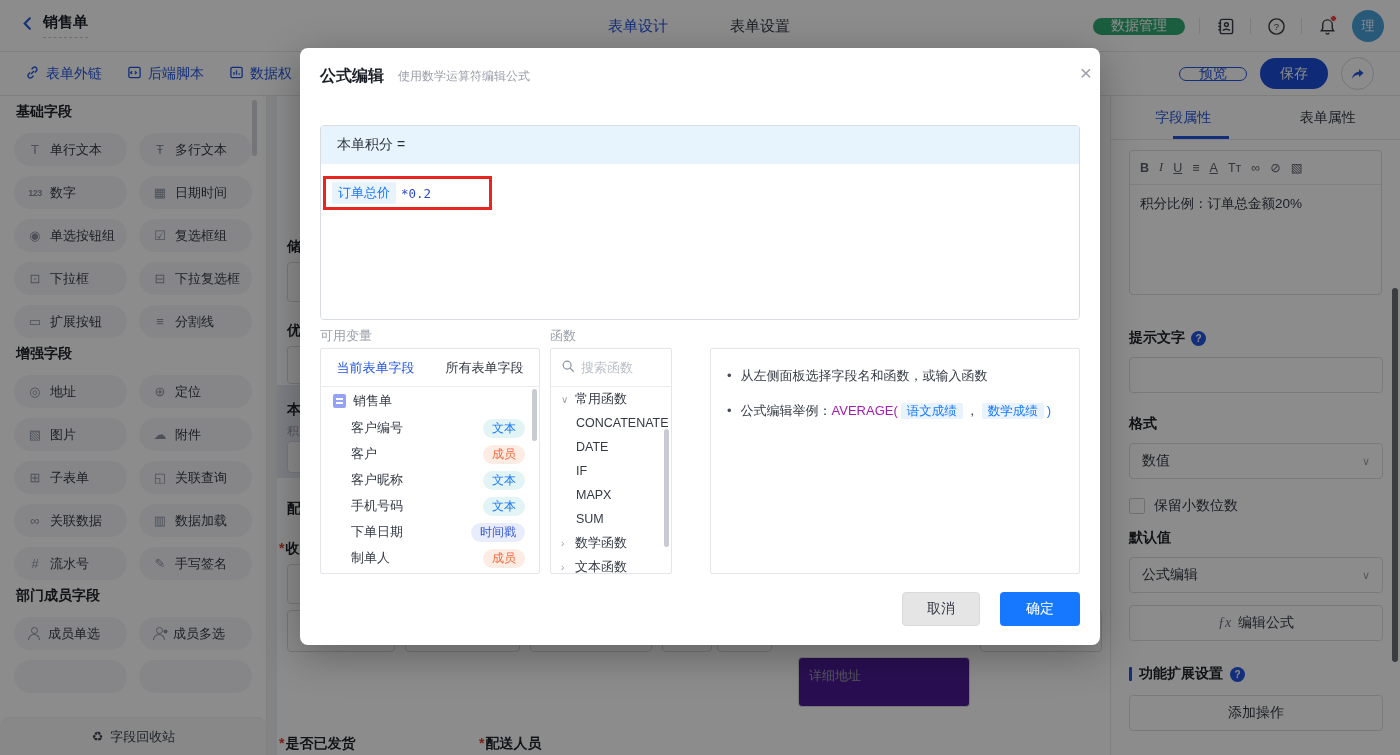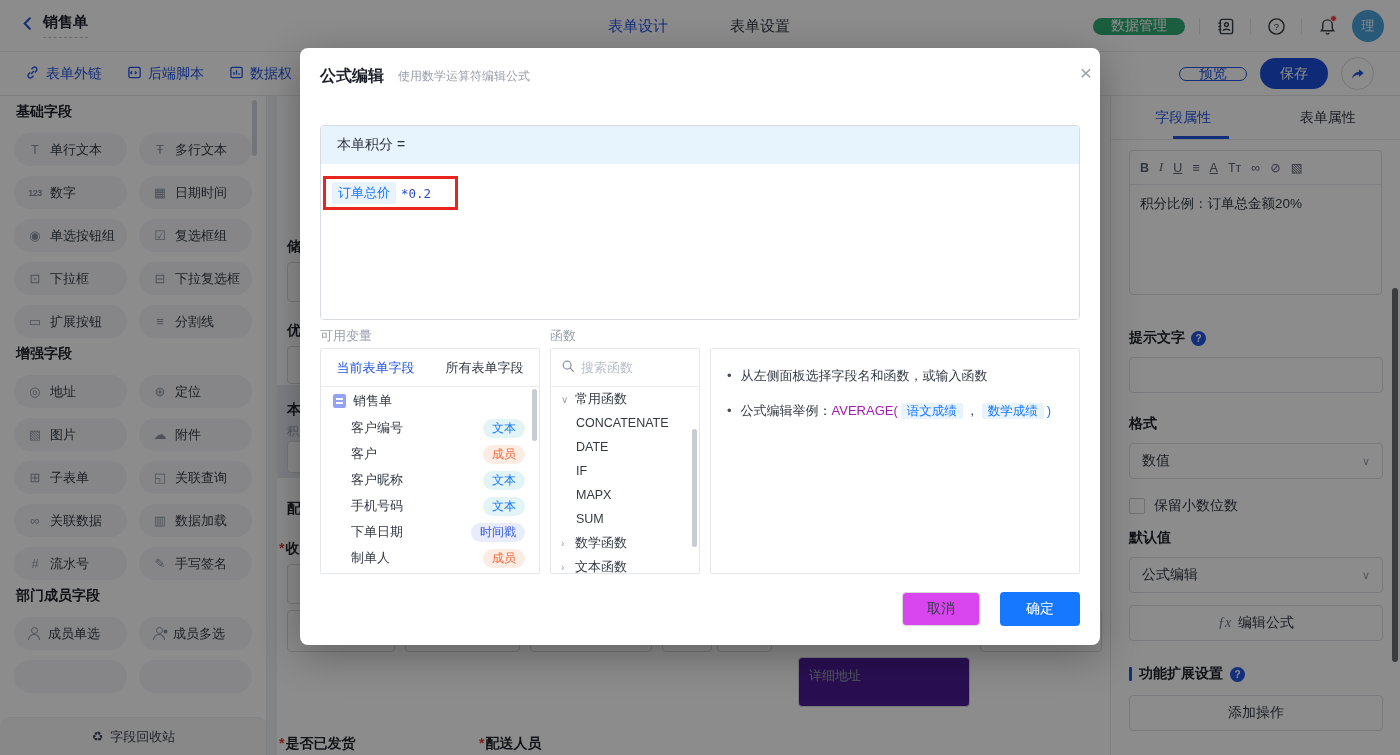--- a/index.html
+++ b/index.html
@@ -81,56 +81,56 @@
   
   .dim { position:absolute; inset:0; background:rgba(0,0,0,0.45); z-index:10; }
   .modal { position:absolute; left:300px; top:48px; width:800px; height:597px; background:#fff; border-radius:8px; z-index:20; box-shadow:0 10px 40px rgba(0,0,0,0.3); }
   .modal-header { position:absolute; left:20px; top:0; right:20px; height:56px; display:flex; align-items:center; }
   .modal-title { font-size:16px; font-weight:700; color:#1a1f27; }
   .modal-subtitle { font-size:12px; color:#9aa0a8; margin-left:14px; }
   .modal-close { position:absolute; right:8px; top:14px; font-size:21px; color:#9aa0a8; cursor:pointer; line-height:1; }
   .formula-box { position:absolute; left:20px; top:77px; width:760px; height:195px; border:1px solid #d8dce1; border-radius:4px; overflow:hidden; }
   .formula-head { height:38px; background:#e7f3fd; display:flex; align-items:center; padding:0 16px; font-size:14px; color:#2b313b; }
   .formula-body { position:relative; height:157px; background:#fff; }
-  .anno-red { position:absolute; left:2px; top:12px; width:135px; height:34px; border:3px solid #e8251f; display:flex; align-items:center; padding:0 6px; }
+  .anno-red { position:absolute; left:2px; top:12px; width:169px; height:34px; border:3px solid #e8251f; display:flex; align-items:center; padding:0 6px; }
   .f-token { color:#1677ff; background:#e8f3fd; padding:2px 6px; border-radius:2px; font-size:13px; cursor:pointer; }
   .f-expr { font-family:"DejaVu Sans Mono", monospace; font-size:12.5px; color:#2b4acb; margin-left:5px; }
   .col-label { position:absolute; font-size:13px; color:#98a0a8; }
   .vars-panel { position:absolute; left:20px; top:300px; width:220px; height:226px; border:1px solid #e4e7ea; border-radius:2px; overflow:hidden; }
   .vars-tabs { height:38px; border-bottom:1px solid #ececec; display:flex; }
   .vars-tab { flex:1; display:flex; align-items:center; justify-content:center; font-size:13px; color:#333a44; cursor:pointer; }
   .vars-tab.active { color:#2456e0; }
   .vars-list { position:relative; height:188px; overflow:hidden; }
   .vroot { height:28px; display:flex; align-items:center; gap:7px; padding:0 12px; font-size:13px; color:#333a44; cursor:pointer; }
   .doc-ic { width:13px; height:14px; background:#94a2f6; border-radius:2px; position:relative; flex:none; }
   .doc-ic::after { content:""; position:absolute; left:3px; top:4px; width:7px; height:2px; background:#fff; box-shadow:0 4px 0 #fff; }
   .vrow { height:26px; display:flex; align-items:center; padding:0 14px 0 30px; cursor:pointer; }
   .vrow .nm { font-size:13px; color:#333a44; flex:1; }
   .badge { font-size:12px; padding:1px 9px; border-radius:10px; white-space:nowrap; }
   .badge.text { color:#1677ff; background:#e3f4f6; }
   .badge.member { color:#f56a3c; background:#fdece4; }
   .badge.time { color:#3155d8; background:#e9edfb; }
   .v-scroll { position:absolute; right:2px; top:2px; width:5px; height:52px; border-radius:3px; background:#c8cbd1; }
-  .fn-panel { position:absolute; left:250px; top:300px; width:150px; height:226px; border:1px solid #e4e7ea; border-radius:2px; overflow:hidden; }
+  .fn-panel { position:absolute; left:250px; top:300px; width:122px; height:226px; border:1px solid #e4e7ea; border-radius:2px; overflow:hidden; }
   .fn-search { height:38px; border-bottom:1px solid #ececec; display:flex; align-items:center; gap:6px; padding:0 10px; }
   .fn-search input { border:none; outline:none; width:100px; font-size:13px; color:#333; font-family:"Liberation Sans",sans-serif; }
   .fn-search input::placeholder { color:#b8bec7; }
   .fn-list { position:relative; height:188px; overflow:hidden; }
   .fgroup { height:24px; display:flex; align-items:center; gap:6px; padding:0 10px; font-size:13px; color:#333a44; cursor:pointer; }
   .fgroup .tchev { color:#9aa3ad; font-size:10px; width:8px; }
   .fitem { height:24px; display:flex; align-items:center; padding:0 10px 0 25px; font-size:12.5px; color:#333a44; cursor:pointer; }
   .fn-scroll { position:absolute; right:2px; top:42px; width:5px; height:118px; border-radius:3px; background:#c8cbd1; }
   .help-panel { position:absolute; left:410px; top:300px; width:370px; height:226px; border:1px solid #e4e7ea; border-radius:2px; padding:17px 16px; }
   .tip { display:flex; gap:9px; font-size:13px; color:#333a44; line-height:1.55; margin-bottom:15px; }
   .tip .dot { color:#444c58; }
   .tip .purple { color:#a21caf; }
   .tip .blue { color:#1677ff; }
   .tok { color:#1677ff; background:#e8f3fd; padding:1px 6px; border-radius:2px; margin:0 3px; font-size:12.5px; }
   .modal-footer { position:absolute; right:20px; bottom:19px; display:flex; gap:20px; }
-  .btn-cancel { width:78px; height:34px; border:1px solid #d9d9d9; border-radius:4px; background:#d946ef; color:#333a44; font-size:14px; display:flex; align-items:center; justify-content:center; cursor:pointer; }
+  .btn-cancel { width:78px; height:34px; border:1px solid #d9d9d9; border-radius:4px; background:#e5e5e5; color:#333a44; font-size:14px; display:flex; align-items:center; justify-content:center; cursor:pointer; }
   .btn-ok { width:80px; height:34px; border-radius:4px; background:#1677ff; color:#fff; font-size:14px; display:flex; align-items:center; justify-content:center; cursor:pointer; }
 </style>
 </head>
 <body>
 
 <div class="stage">
 
   <div class="app-header">
     <div class="hdr-back">
       <span><svg width="15" height="15" viewBox="0 0 16 16">

